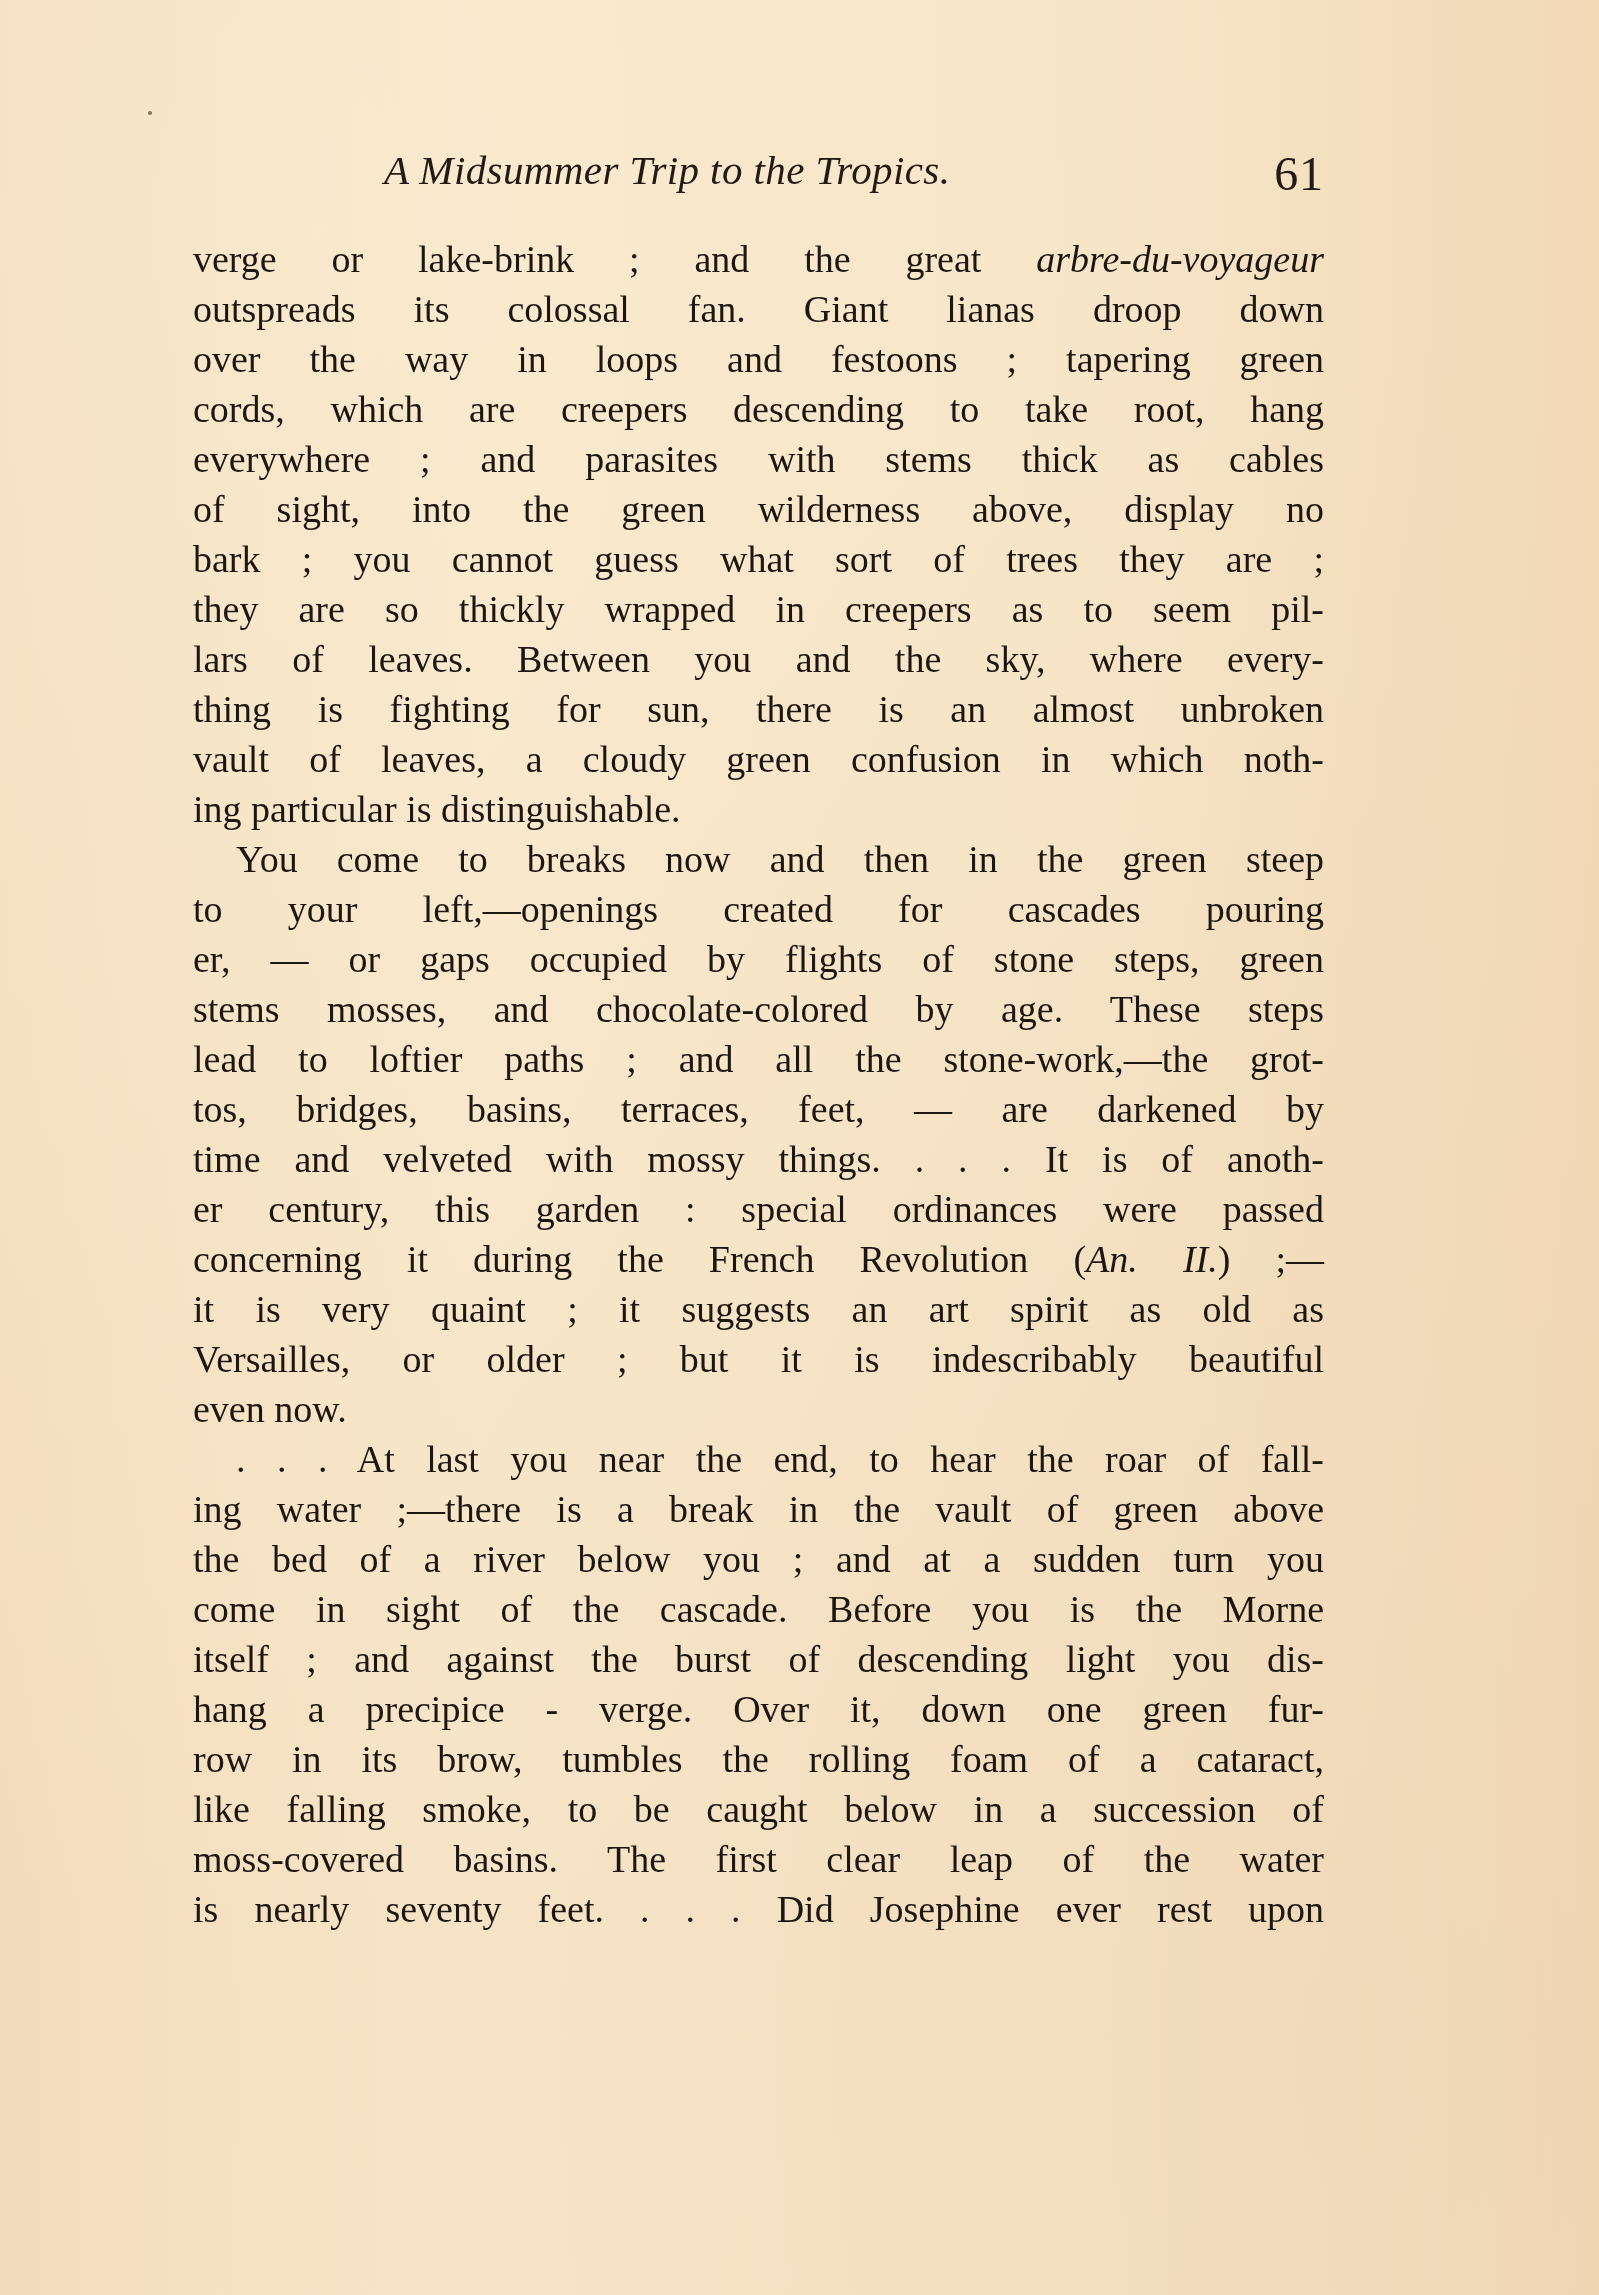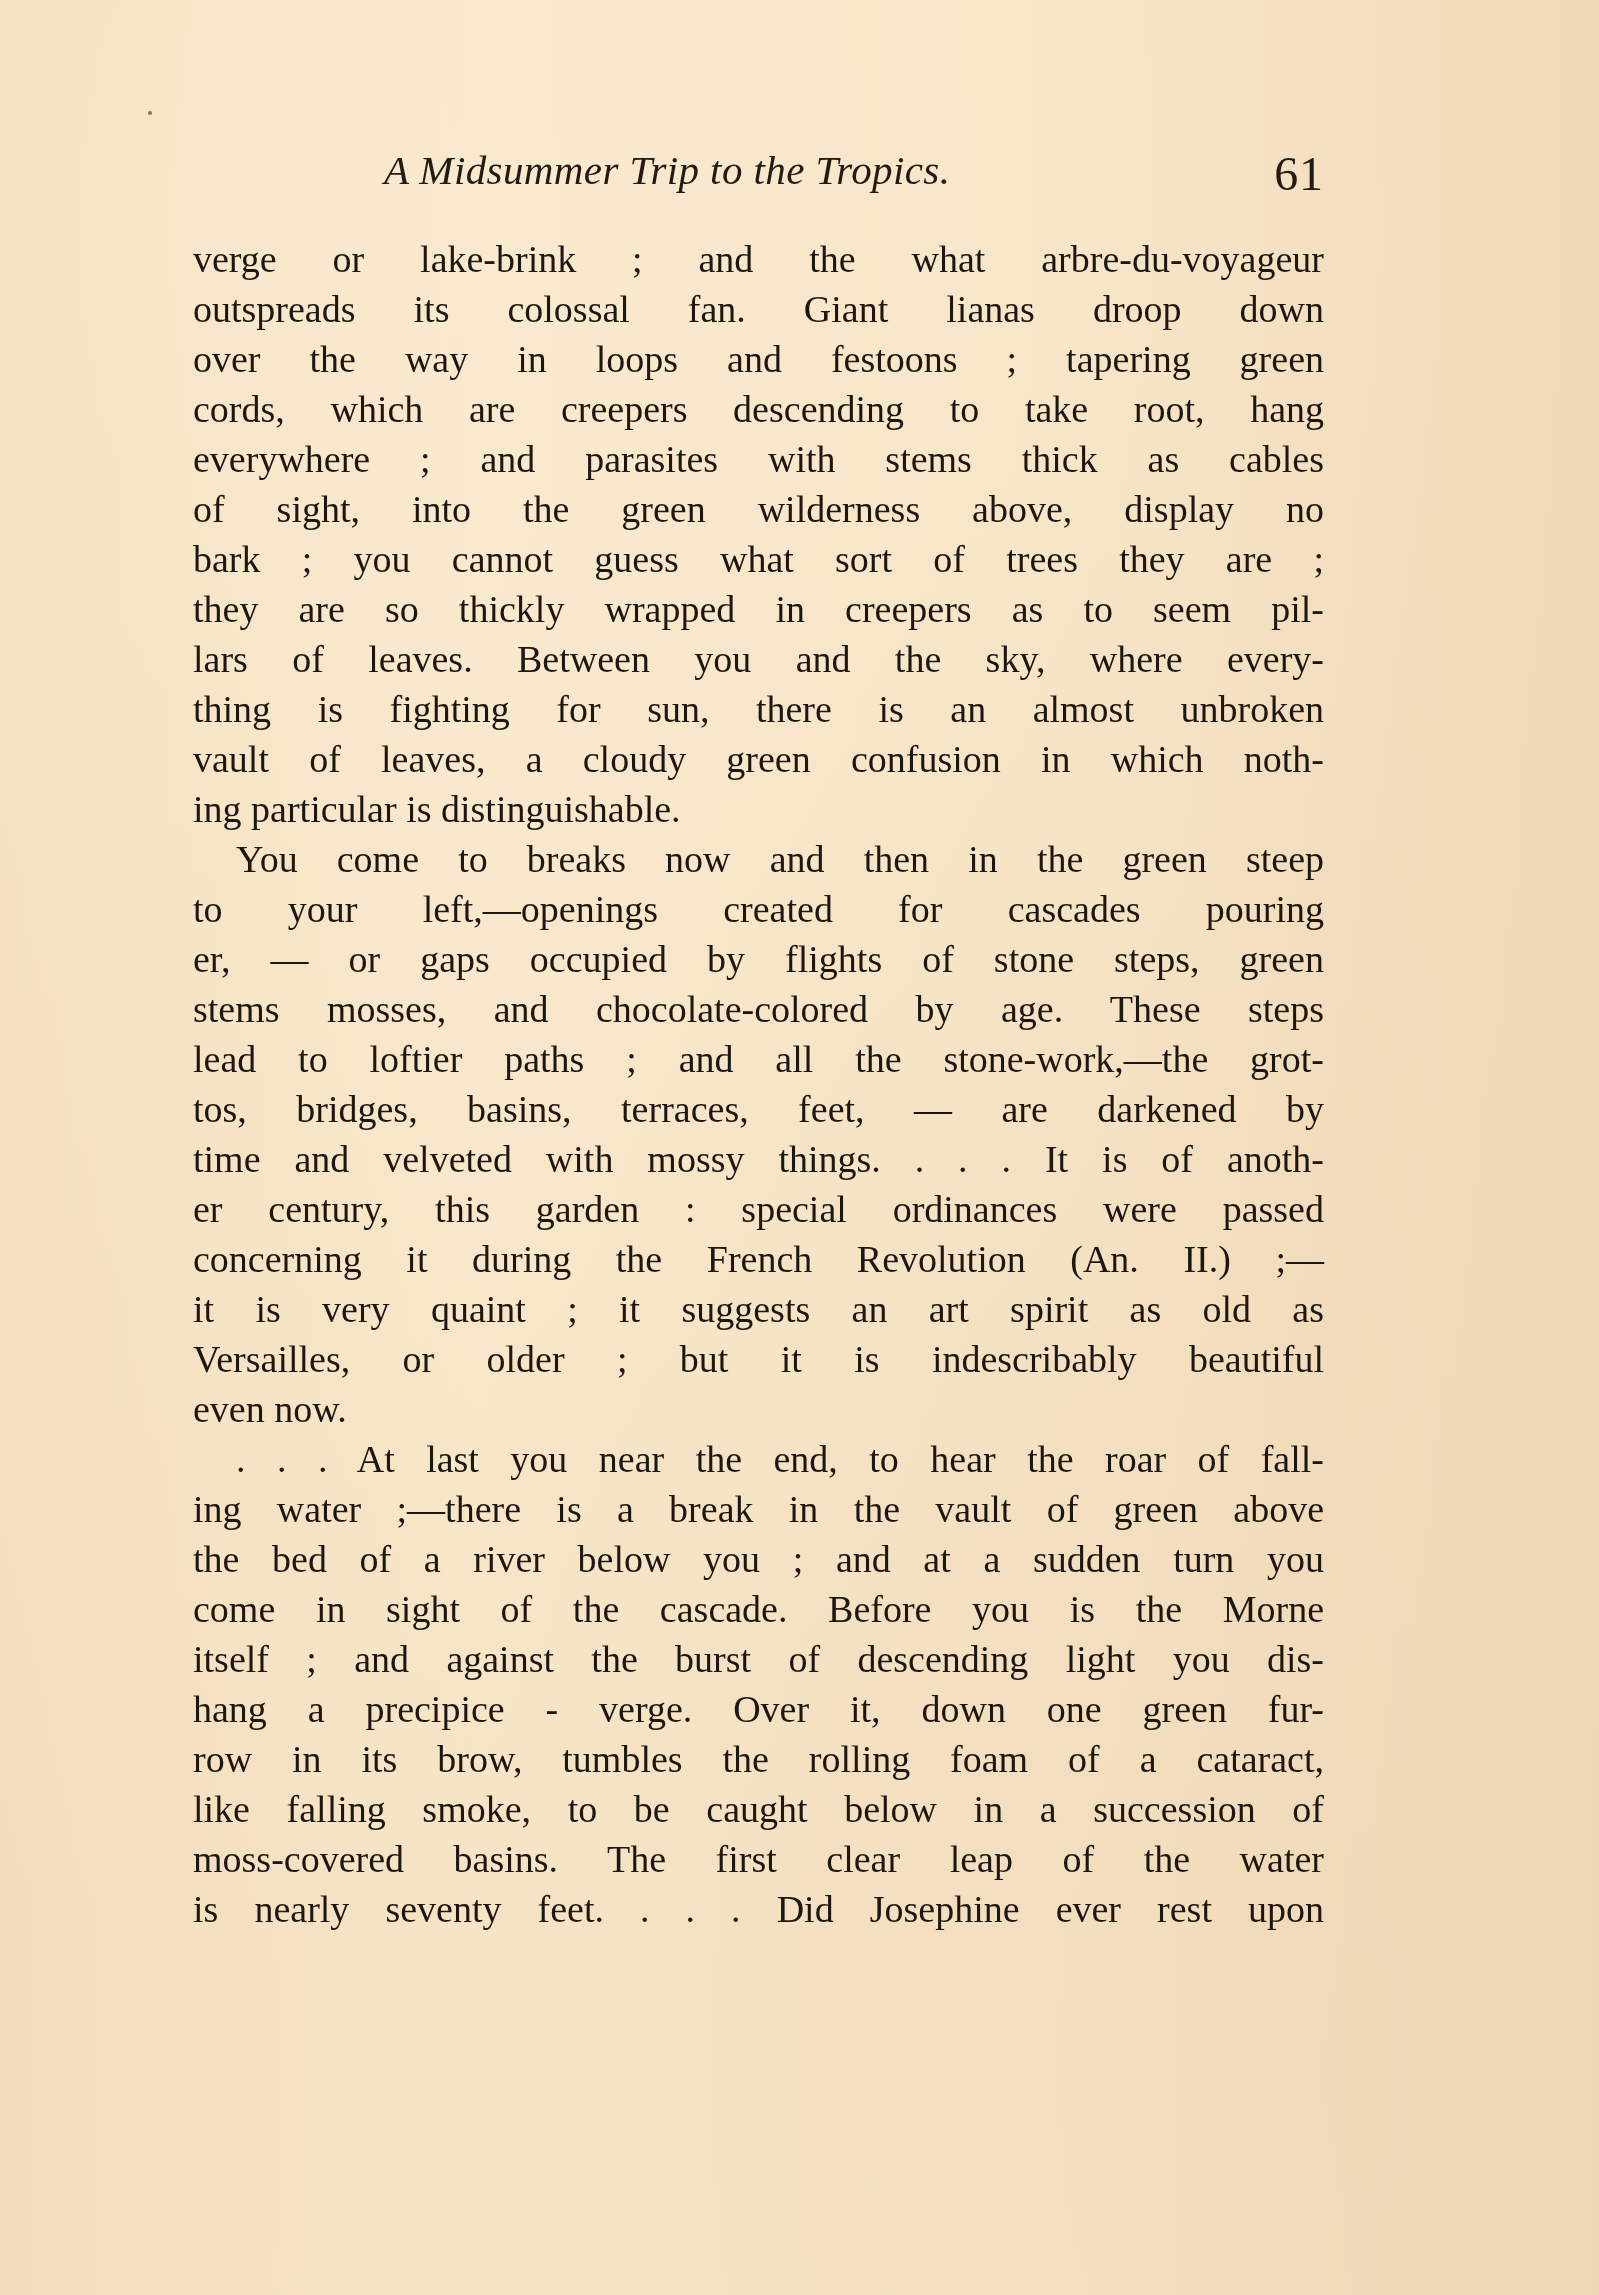--- a/index.html
+++ b/index.html
@@ -67,20 +67,21 @@
       overflow: visible;
       color: #1d1712;
     }
     .line.last {
       text-align-last: left;
     }
     .line.indent {
       padding-left: 43px;
     }
     .line .it {
+      font-style: italic;
     }
     .speck {
       position: absolute;
       width: 3.5px;
       height: 3.5px;
       border-radius: 50%;
       background: #5a4a3a;
       opacity: 0.7;
     }
   </style>
@@ -90,21 +91,21 @@
 <div class="page">
 
   <span class="speck" style="left:148px;top:111px;"></span>
 
   <div class="running-head">
     <span class="running-title">A Midsummer Trip to the Tropics.</span>
     <span class="folio">61</span>
   </div>
 
   <div class="text-block">
-    <span class="line"><span>verge or lake-brink ; and the what </span><span class="it">arbre-du-voyageur</span></span>
+    <span class="line"><span>verge or lake-brink ; and the great </span><span class="it">arbre-du-voyageur</span></span>
     <span class="line">outspreads its colossal fan.  Giant lianas droop down</span>
     <span class="line">over the way in loops and festoons ; tapering green</span>
     <span class="line">cords, which are creepers descending to take root, hang</span>
     <span class="line">everywhere ; and parasites with stems thick as cables</span>
     <span class="line">of sight, into the green wilderness above, display no</span>
     <span class="line">bark ; you cannot guess what sort of trees they are ;</span>
     <span class="line">they are so thickly wrapped in creepers as to seem pil-</span>
     <span class="line">lars of leaves.  Between you and the sky, where every-</span>
     <span class="line">thing is fighting for sun, there is an almost unbroken</span>
     <span class="line">vault of leaves, a cloudy green confusion in which noth-</span>

